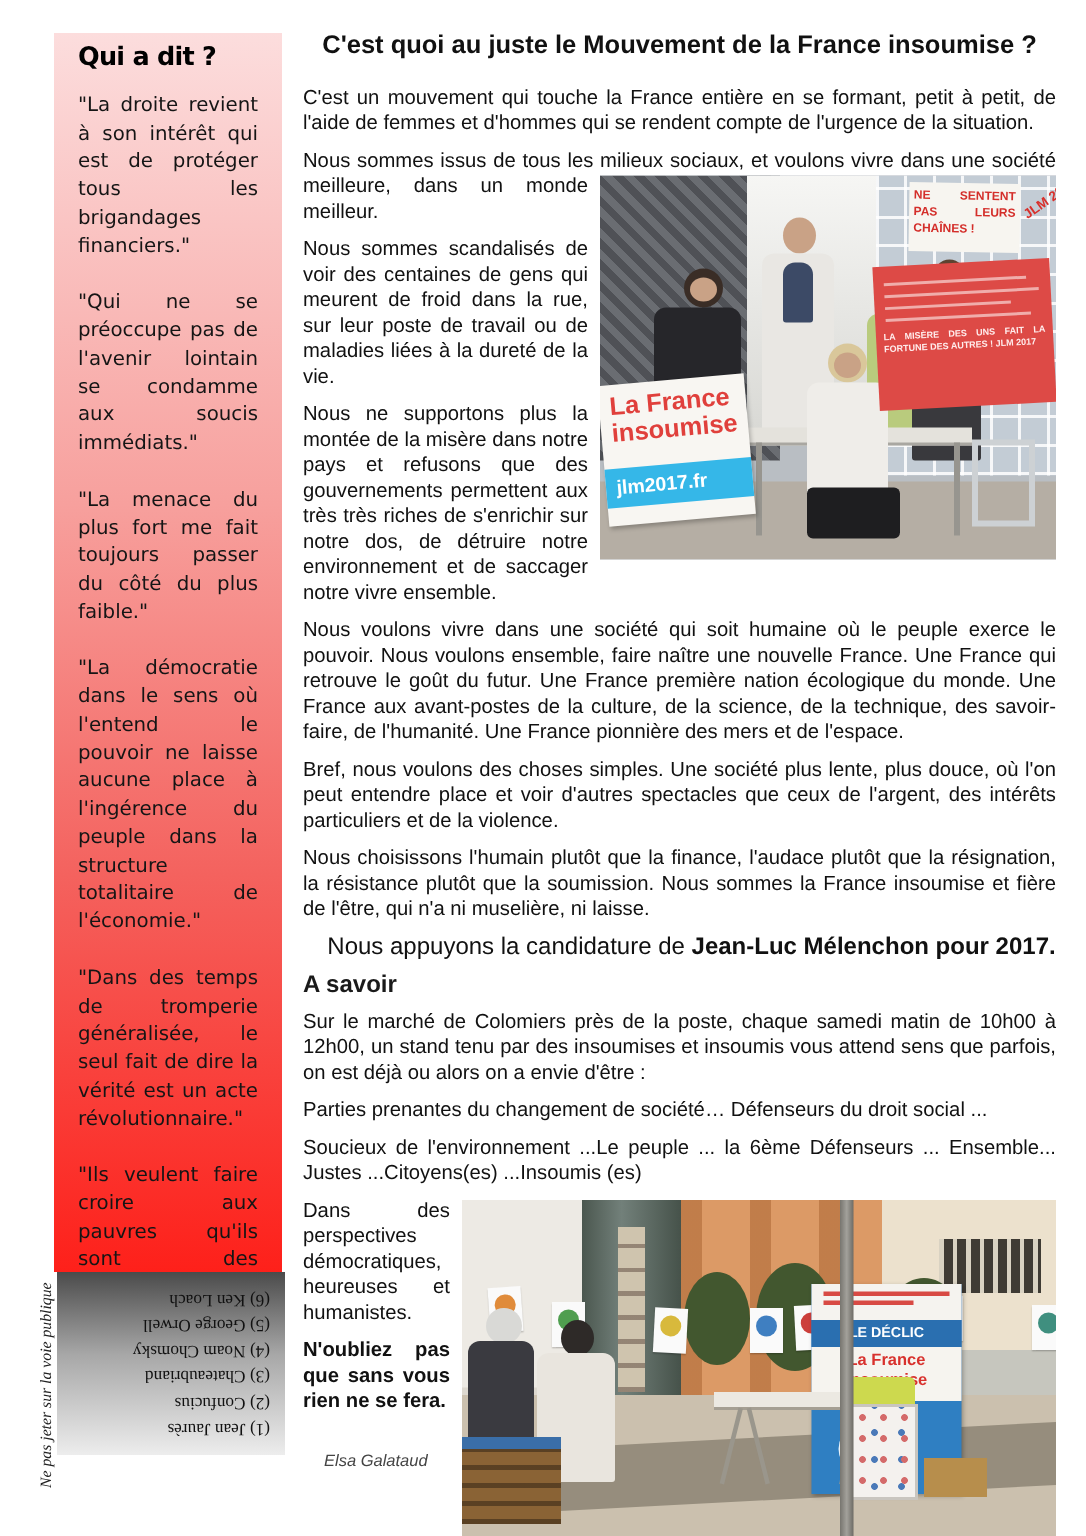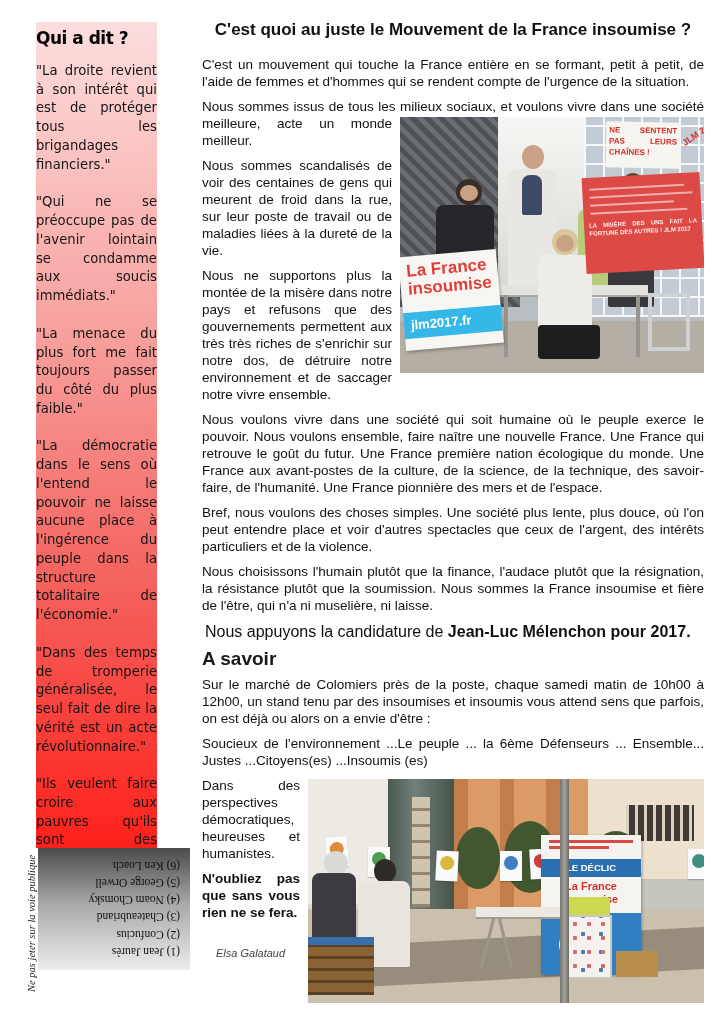--- a/index.html
+++ b/index.html
@@ -1,22 +1,22 @@
 <!DOCTYPE html>
 <html><head>
 <meta charset="utf-8">
 <style>
   html,body{margin:0;padding:0;}
   body{width:724px;height:1024px;background:#ffffff;position:relative;overflow:hidden;
        font-family:"Liberation Sans", sans-serif;color:#1a1a1a;}
 
   
-  .sidebar{position:absolute;left:36px;top:22px;width:121px;height:826px;
+  .sidebar{position:absolute;left:36px;top:22px;width:152px;height:826px;
            background:linear-gradient(180deg,#fcdddd 0%,#f7a09d 38%,#f4625e 68%,#fe201a 100%);
-           padding:6px 0;box-sizing:border-box;overflow:hidden;}
+           padding:6px 16px;box-sizing:border-box;overflow:hidden;}
   .sidebar h2{margin:0 0 14px 0;font-size:17px;font-weight:bold;color:#000;
               font-family:"DejaVu Sans", sans-serif;letter-spacing:-0.5px;}
   .sidebar p{margin:0 0 19px 0;font-size:13.2px;line-height:1.42;text-align:justify;
              font-family:"DejaVu Sans", sans-serif;color:#151515;}
 
   
   .answers{position:absolute;left:38px;top:848px;width:152px;height:122px;
            background:linear-gradient(180deg,#ededed 0%,#a7a7a7 55%,#4b4b4b 100%);
            transform:rotate(180deg);box-sizing:border-box;padding:10px 10px;
            font-family:"Liberation Serif", serif;font-size:11.5px;line-height:1.5;color:#111;}
@@ -24,23 +24,23 @@
 
   
   .vnote{position:absolute;left:26px;top:992px;transform:rotate(-90deg);transform-origin:0 0;
          font-family:"Liberation Serif", serif;font-style:italic;font-size:10.5px;color:#222;
          white-space:nowrap;width:200px;}
 
   
   .main{position:absolute;left:202px;top:20px;width:502px;}
   .main h1{font-size:17px;font-weight:bold;text-align:center;margin:0 0 16px 0;color:#111;}
   .main p{font-size:13.5px;line-height:1.26;text-align:justify;margin:0 0 8px 0;color:#111;}
-  .main p.big{font-size:16px;line-height:1.25;margin:2px 0 6px 3px;text-align:left;}
+  .main p.big{font-size:16px;line-height:1.25;margin:2px 0 6px 16px;text-align:center;}
   .main p.bold{font-weight:bold;}
-  .subhead{font-weight:bold;font-size:19px;margin:0 0 6px 0;}
+  .subhead{font-weight:bold;font-size:16px;margin:0 0 6px 0;}
   .sig{font-style:italic;font-size:11px;color:#444;margin:26px 0 0 14px;text-align:left;}
 
   
   .photo1{float:right;width:304px;height:256px;margin:2px 0 6px 8px;position:relative;
           overflow:hidden;background:#b9bec3;}
   .p1-gate{position:absolute;left:0;top:0;width:120px;height:190px;
            background:repeating-linear-gradient(45deg,#4f5156 0 5px,#6a6d72 5px 10px);}
   .p1-door{position:absolute;left:98px;top:0;width:88px;height:175px;
            background:linear-gradient(#f6f6f4,#d8d8d4);}
   .p1-tiles{position:absolute;left:184px;top:0;width:120px;height:200px;background:#c3ccd5;
@@ -198,36 +198,37 @@
         <span class="scr" style="display:block;width:78%"></span>
         <span class="scr" style="display:block;width:90%"></span>
         <span class="cap" style="display:block">LA MISÈRE DES UNS FAIT LA FORTUNE DES AUTRES !  JLM 2017</span>
       </span>
 
       <span class="p1-placard" style="display:block">
         <span class="l1" style="display:block">La France</span>
         <span class="l1" style="display:block">insoumise</span>
         <span class="strip" style="display:block">jlm2017.fr</span>
       </span>
-    </span><span>meilleure, acte un monde meilleur.</span>
+    </span><span>meilleure, dans un monde meilleur.</span>
   </p>
 
   <p>Nous sommes scandalisés de voir des centaines de gens qui meurent de froid dans la rue, sur leur poste de travail ou de maladies liées à la dureté de la vie.</p>
   <p>Nous ne supportons plus la montée de la misère dans notre pays et refusons que des gouvernements permettent aux très très riches de s'enrichir sur notre dos, de détruire notre environnement et de saccager notre vivre ensemble.</p>
   <p>Nous voulons vivre dans une société qui soit humaine où le peuple exerce le pouvoir. Nous voulons ensemble, faire naître une nouvelle France. Une France qui retrouve le goût du futur. Une France première nation écologique du monde. Une France aux avant-postes de la culture, de la science, de la technique, des savoir-faire, de l'humanité. Une France pionnière des mers et de l'espace.</p>
   <p>Bref, nous voulons des choses simples. Une société plus lente, plus douce, où l'on peut entendre place et voir d'autres spectacles que ceux de l'argent, des intérêts particuliers et de la violence.</p>
   <p>Nous choisissons l'humain plutôt que la finance, l'audace plutôt que la résignation, la résistance plutôt que la soumission. Nous sommes la France insoumise et fière de l'être, qui n'a ni muselière, ni laisse.</p>
 
   <p class="big">
     <span>Nous appuyons la candidature de </span><b>Jean-Luc Mélenchon pour 2017.</b>
   </p>
 
   <div class="subhead">A savoir</div>
 
   <p>Sur le marché de Colomiers près de la poste, chaque samedi matin de 10h00 à 12h00, un stand tenu par des insoumises et insoumis vous attend sens que parfois, on est déjà ou alors on a envie d'être :</p>
+  <p>Parties prenantes du changement de société… Défenseurs du droit social ...</p>
   <p>Soucieux de l'environnement ...Le peuple ... la 6ème Défenseurs ... Ensemble... Justes ...Citoyens(es) ...Insoumis (es)</p>
 
   <div class="photo2">
     <div class="p2-bldg-left"></div>
     <div class="p2-kiosk"></div>
     <div class="p2-kioskposter"></div>
     <div class="p2-bldg-orange"></div>
     <div class="p2-bldg-right"></div>
     <div class="p2-grille"></div>
     <div class="p2-wall-low"></div>

